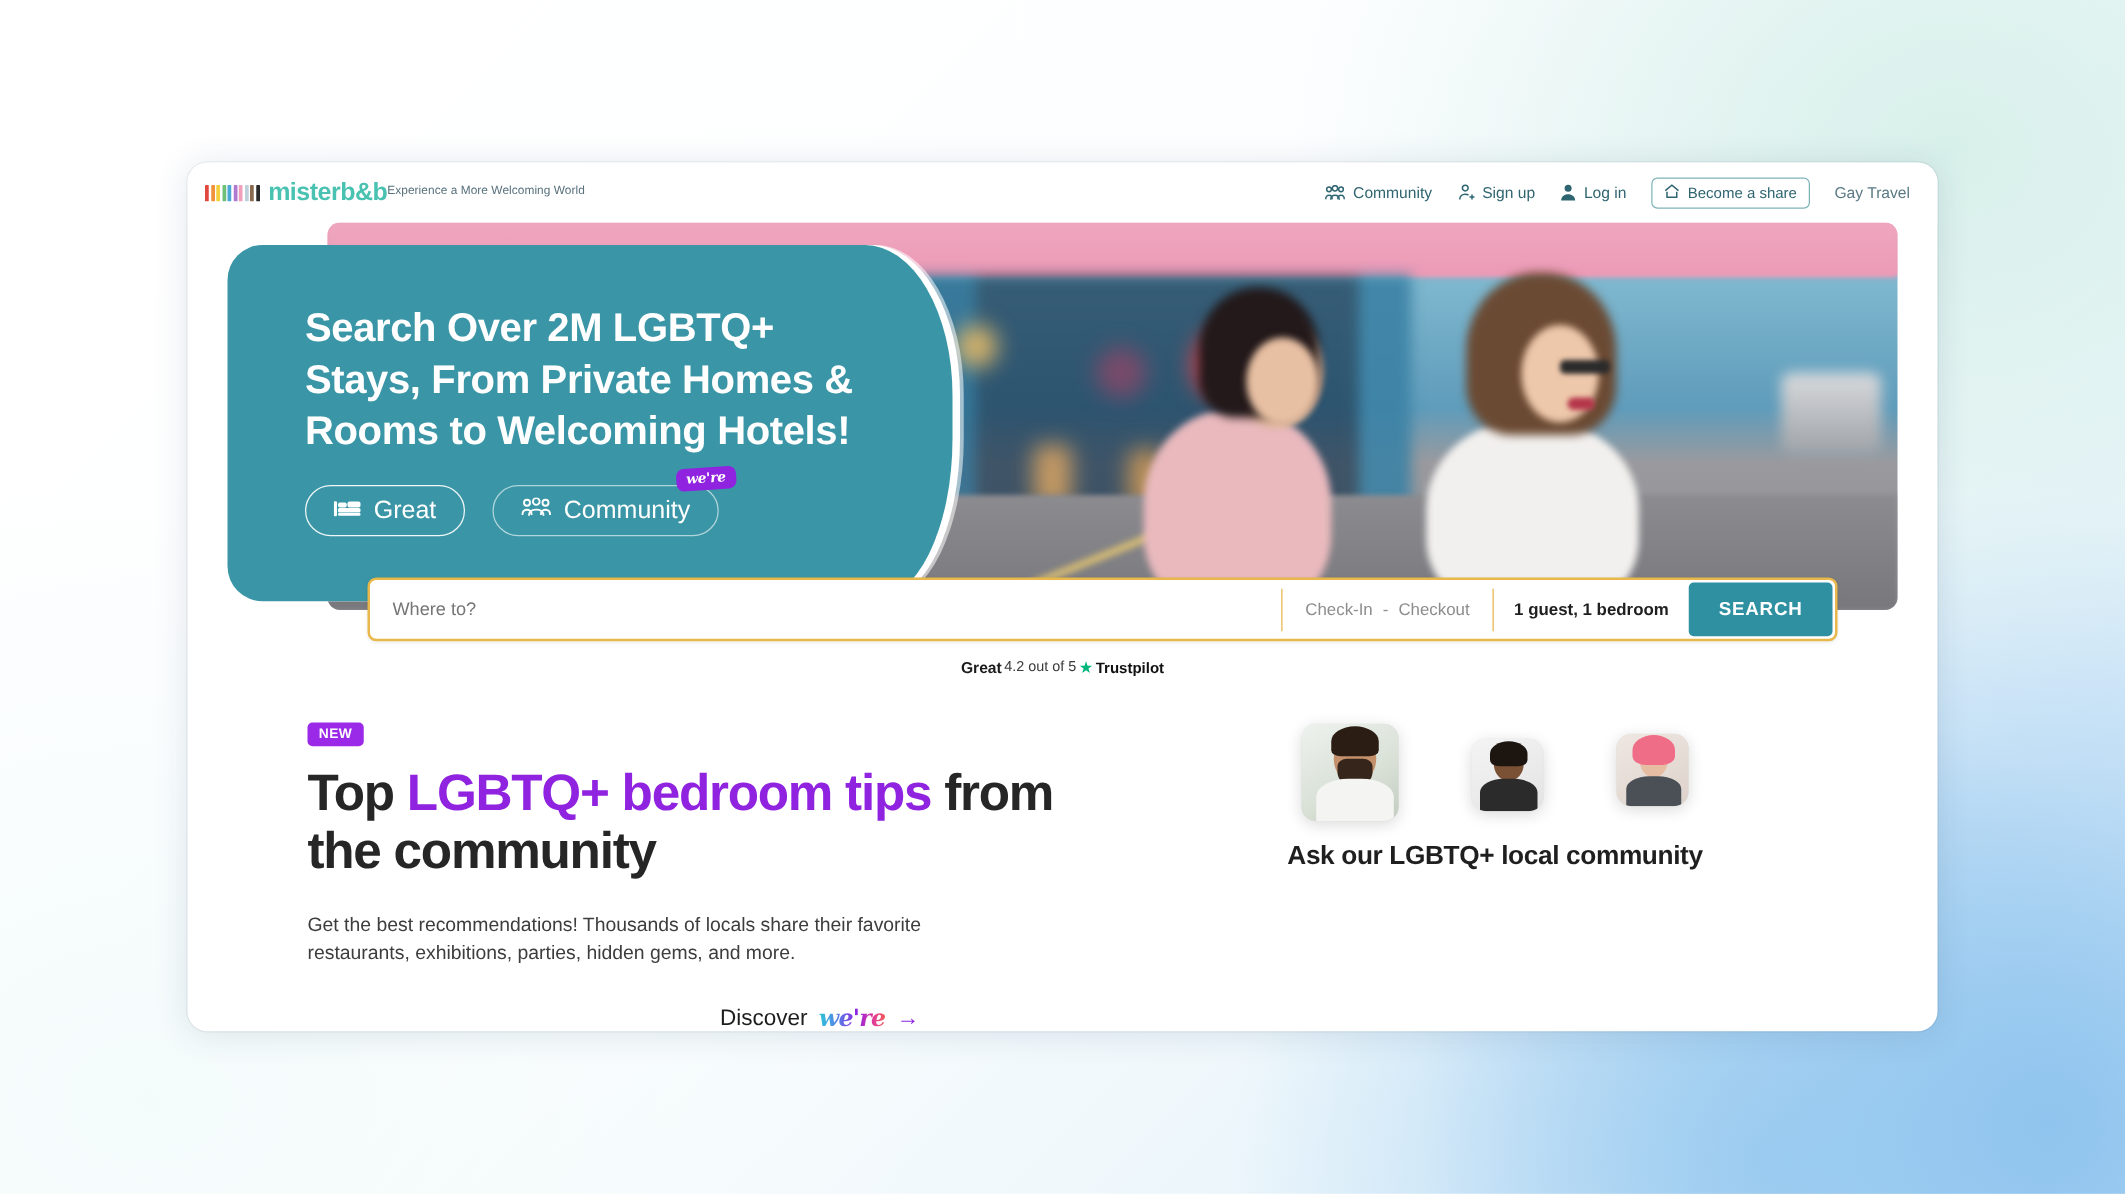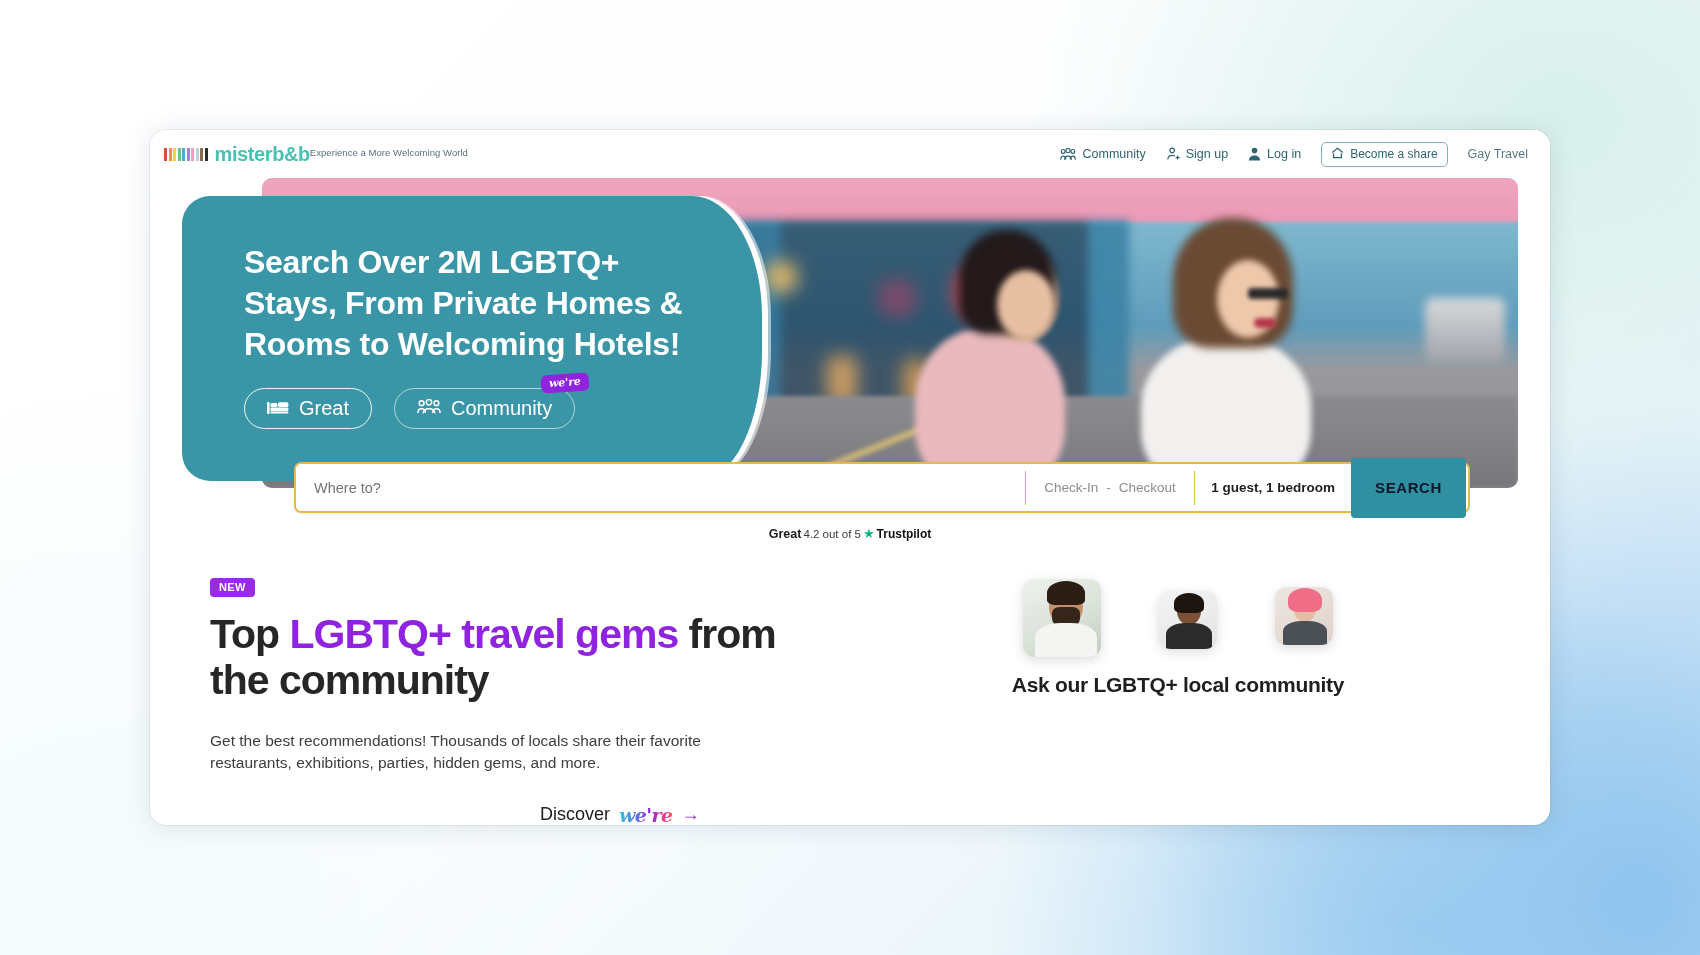--- a/index.html
+++ b/index.html
@@ -167,40 +167,40 @@
   .sb-dates {
     display: flex; align-items: center; gap: 8px;
     padding: 0 18px; font-size: 13.5px; color: #8d8d8d; cursor: pointer;
     white-space: nowrap;
   }
   .sb-guests {
     padding: 0 16px; font-size: 13.5px; color: #1f1f1f; font-weight: 700;
     cursor: pointer; white-space: nowrap;
   }
   .sb-search {
-    background: #2f90a2; color: #0f172a;
+    background: #2f90a2; color: #ffffff;
     font-size: 15px; font-weight: 700; letter-spacing: .6px;
     border: none; border-radius: 4px;
-    height: 60px; padding: 0 24px; margin-right: 2px;
+    height: 43px; padding: 0 24px; margin-right: 2px;
     cursor: pointer; font-family: inherit;
   }
 
   
   .trust {
     margin-top: 38px;
     display: flex; align-items: center; justify-content: center;
     gap: 2px; font-size: 11.5px; color: #1c1c1c;
   }
   .trust .great { font-weight: 700; font-size: 12.5px; }
   .trust .score { color: #3a3a3a; }
   .tp-star { color: #00b67a; font-size: 13px; }
   .tp-name { font-weight: 700; font-size: 12px; color: #111; }
 
   
-  .lower { display: flex; padding: 36px 44px 0 60px; gap: 20px; }
+  .lower { display: flex; padding: 36px 44px 0 60px; gap: 20px; margin-left: 36px; }
   .left-col { width: 620px; flex: none; }
   .new-badge {
     display: inline-block;
     background: #9a2ae8; color: #fff;
     font-size: 11px; font-weight: 700; letter-spacing: .4px;
     border-radius: 4px; padding: 3px 9px 4px;
   }
   .big-head {
     margin-top: 14px;
     font-size: 41px; font-weight: 700; line-height: 1.13;
@@ -431,21 +431,21 @@
     <span class="score">4.2 out of 5</span>
     <span class="tp-star">★</span>
     <span class="tp-name">Trustpilot</span>
   </div>
 
   <div class="lower">
 
     <div class="left-col">
       <span class="new-badge">NEW</span>
       <h1 class="big-head">
-        <span>Top </span><span class="purple">LGBTQ+ travel gems</span><span> from the community</span>
+        <span>Top </span><span class="purple">LGBTQ+ bedroom tips</span><span> from the community</span>
       </h1>
       <p class="body-copy">Get the best recommendations! Thousands of locals share their favorite restaurants, exhibitions, parties, hidden gems, and more.</p>
 
       <div class="discover">
         <span>Discover</span>
         <span class="wordmark">we're</span>
         <span class="arrow">→</span>
       </div>
     </div>
 

